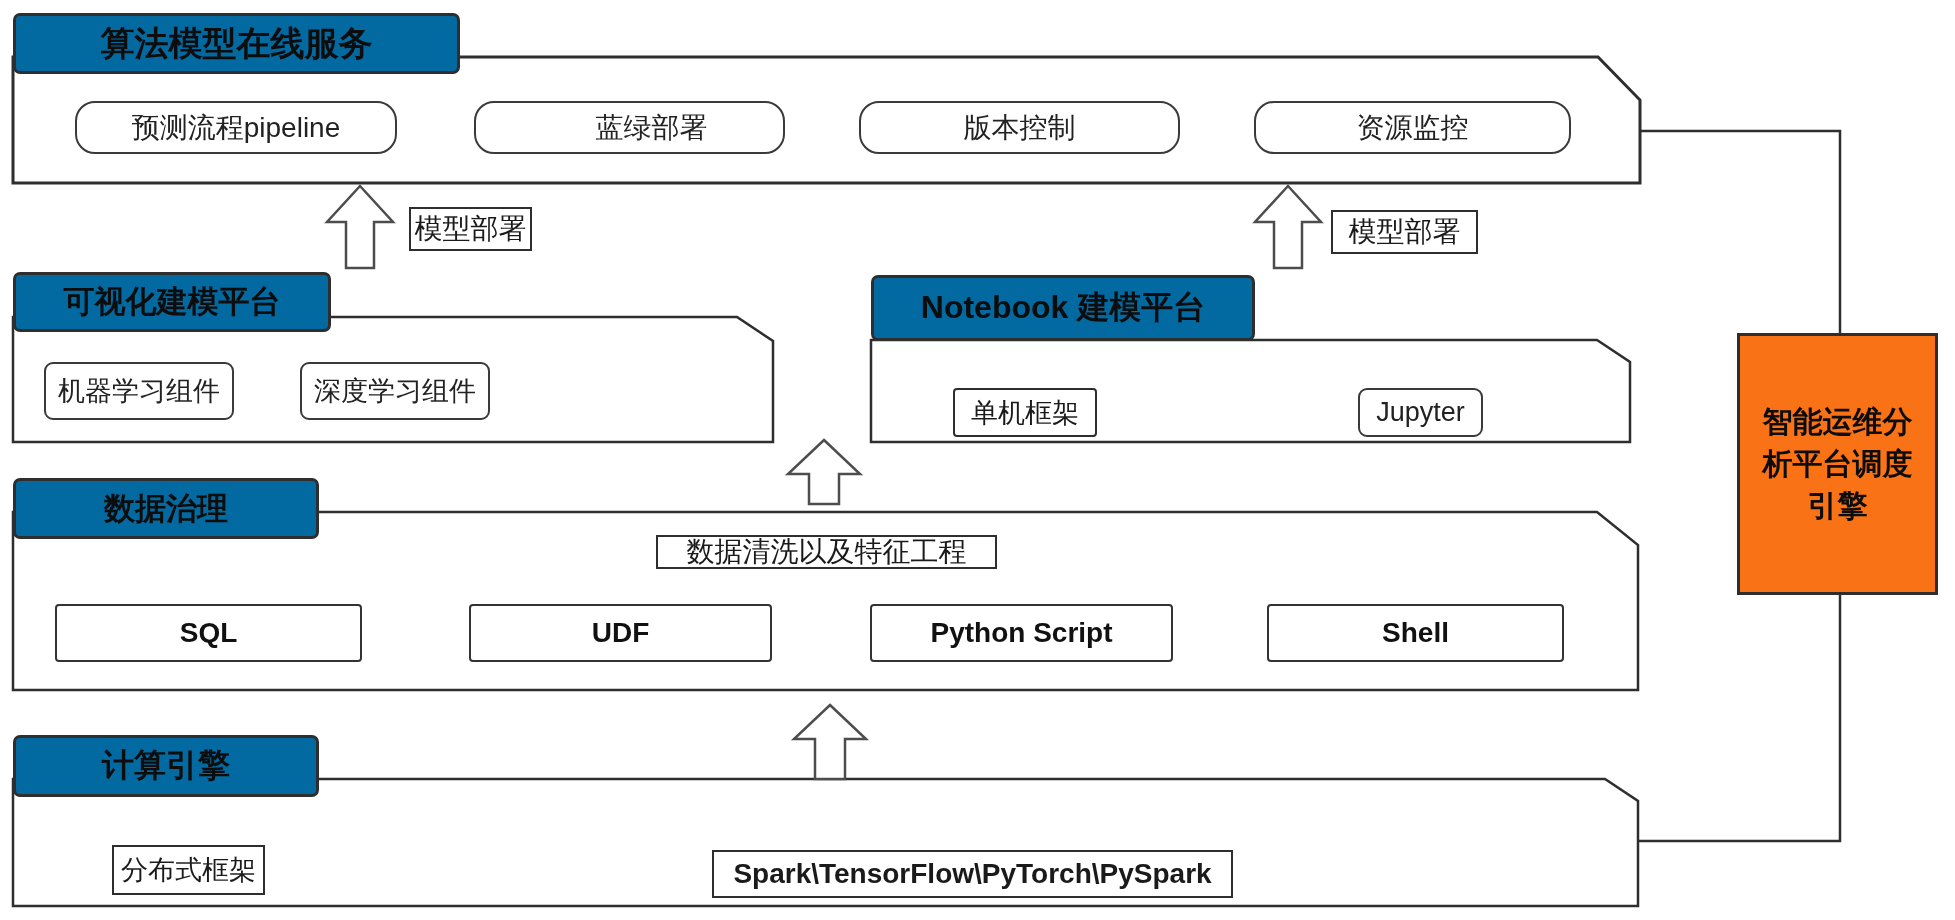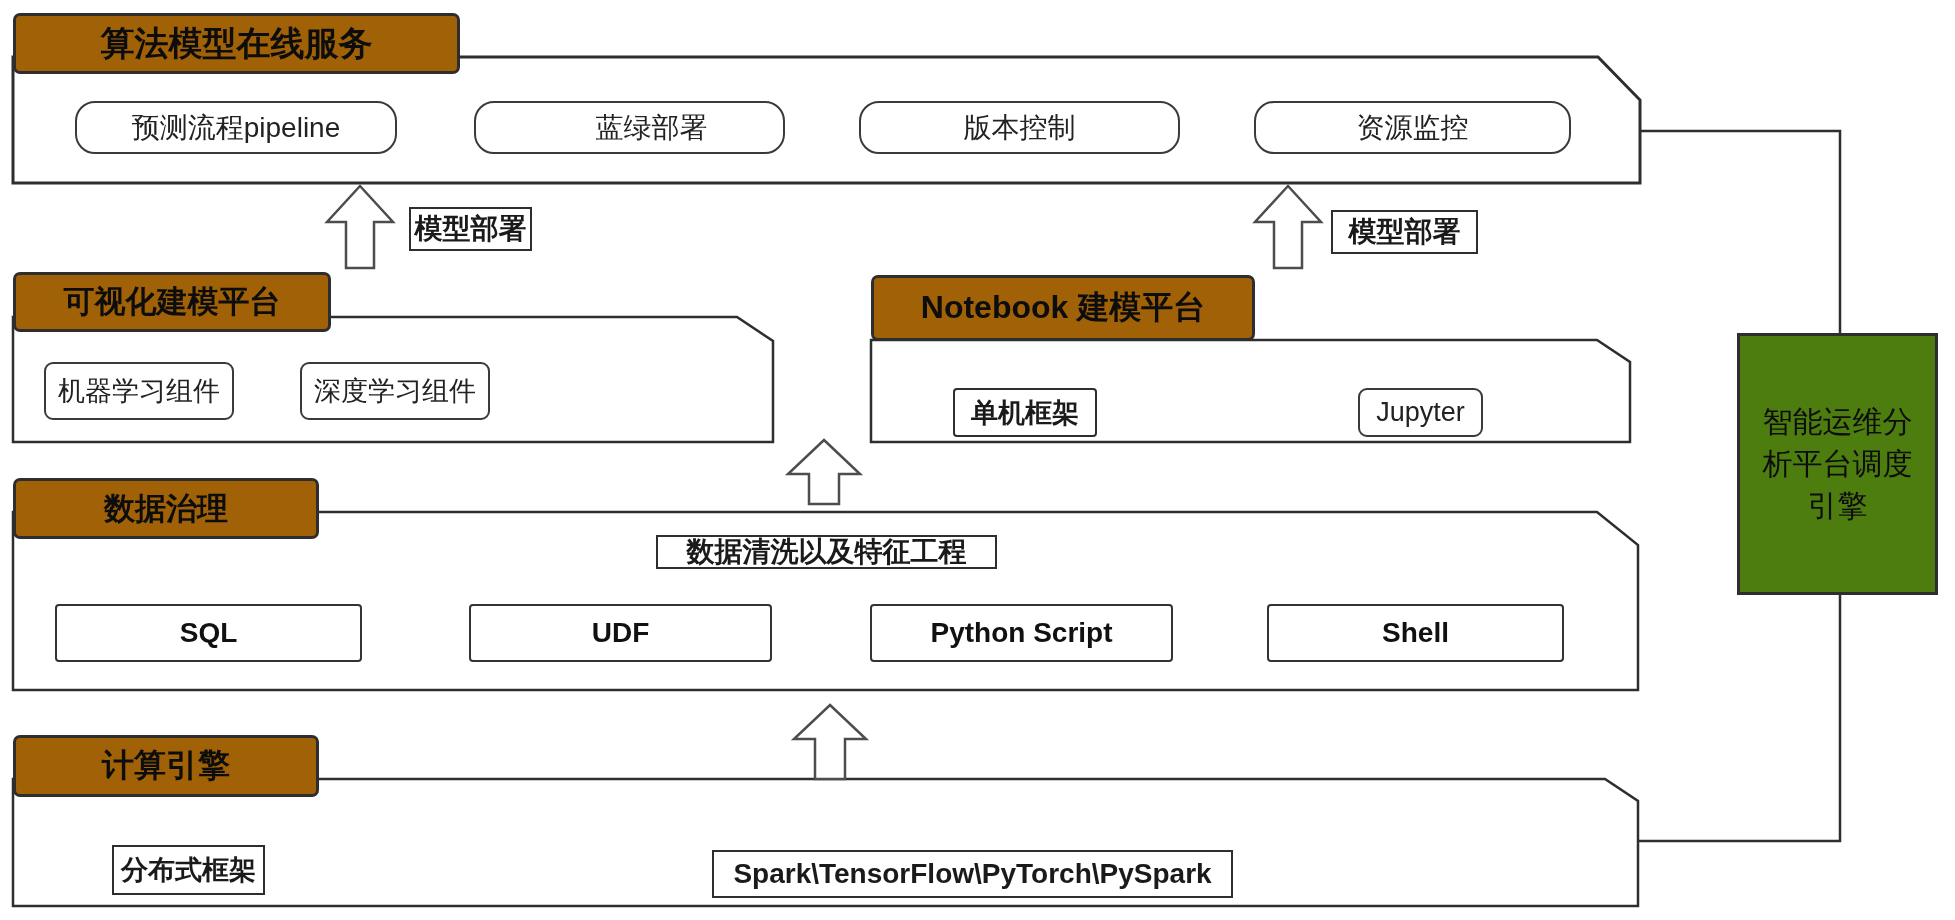--- a/index.html
+++ b/index.html
@@ -1,31 +1,31 @@
 <!DOCTYPE html>
 <html><head>
 <meta charset="utf-8">
 <style>
   html,body{margin:0;padding:0;background:#ffffff;}
   body{font-family:"Liberation Sans","DejaVu Sans",sans-serif;color:#111;}
   #canvas{position:relative;width:1955px;height:920px;background:#ffffff;overflow:hidden;}
   #shapes{position:absolute;left:0;top:0;z-index:0;}
   .abs{position:absolute;box-sizing:border-box;}
-  .tab{background:#a16207;border:3px solid #2e2e2e;border-radius:7px;display:flex;
+  .tab{background:#0369a1;border:3px solid #2e2e2e;border-radius:7px;display:flex;
        align-items:center;justify-content:center;font-weight:bold;z-index:2;color:#0d0d0d;}
   .pill{background:#ffffff;border:2.5px solid #3a3a3a;border-radius:20px;display:flex;
         align-items:center;justify-content:center;font-size:28px;z-index:2;color:#222;}
   .box{background:#ffffff;border:2.5px solid #3a3a3a;border-radius:9px;display:flex;
        align-items:center;justify-content:center;font-size:27px;z-index:2;color:#222;}
   .sqbox{background:#ffffff;border:2.5px solid #333;border-radius:4px;display:flex;
         align-items:center;justify-content:center;font-size:28px;font-weight:bold;z-index:2;color:#111;}
   .notelabel{background:#ffffff;border:2px solid #2e2e2e;display:flex;align-items:center;
-        justify-content:center;font-size:28px;z-index:2;color:#1a1a1a;font-weight:bold;}
-  .scheduler{background:#4d7c0f;border:3px solid #2e2e2e;display:flex;align-items:center;
-        justify-content:center;text-align:center;font-weight:normal;font-size:30px;line-height:1.4;
+        justify-content:center;font-size:28px;z-index:2;color:#1a1a1a;}
+  .scheduler{background:#f97316;border:3px solid #2e2e2e;display:flex;align-items:center;
+        justify-content:center;text-align:center;font-weight:bold;font-size:30px;line-height:1.4;
         z-index:2;color:#0d0d0d;padding:0 14px;}
 </style>
 </head>
 <body>
 
 <div id="canvas">
 
   <svg id="shapes" width="1955" height="920" viewBox="0 0 1955 920">
 
     <polygon points="13,57 1598,57 1640,100 1640,183 13,183" fill="#ffffff" stroke="#2e2e2e" stroke-width="3"></polygon>

